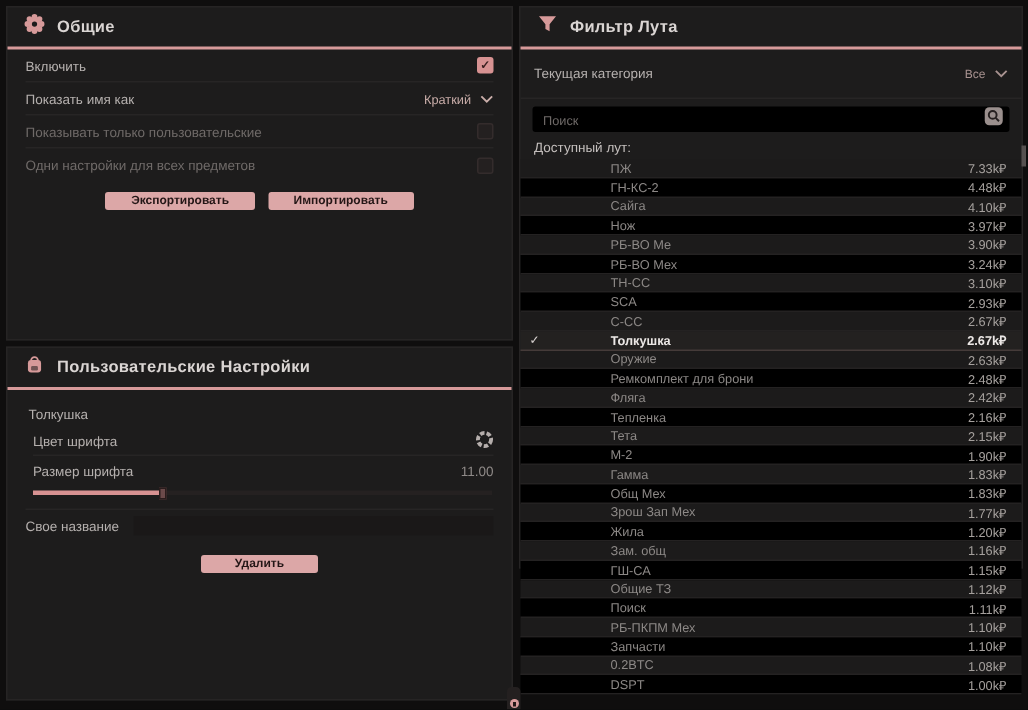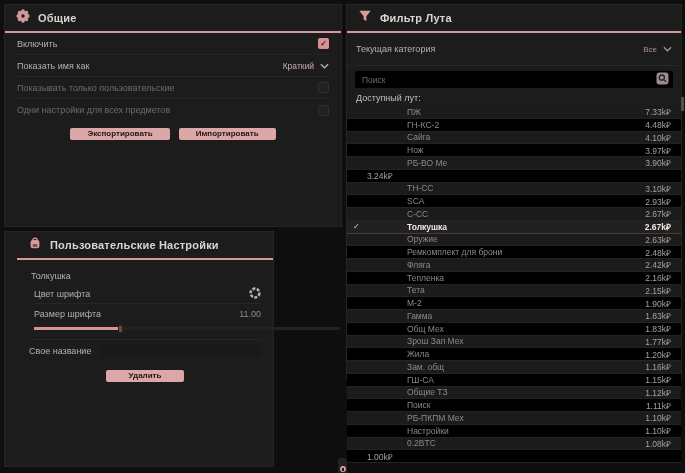--- a/index.html
+++ b/index.html
@@ -25,21 +25,21 @@
              font-size:8px; font-weight:bold; color:#3A2020; }
   .checkbox.off{ background:#242020; border:1px solid #342C2C; color:transparent; }
   .dropdown{ display:flex; align-items:center; gap:6px; color:#C9ADA9; font-size:8.5px; }
   .chev{ width:9px; height:6px; }
   .btn-row{ display:flex; justify-content:center; gap:9px; margin-top:7px; }
   .pill-btn{ background:#DCA7A7; color:#241616; border:none; border-radius:2px;
              font-family:"Liberation Sans",sans-serif; font-size:8px; font-weight:bold;
              padding:3px 17px; height:12px; line-height:6px; }
 
   
-  #panel-user{ left:4px; top:231px; width:270px; height:236px;padding-left:12px; }
+  #panel-user{ left:4px; top:231px; width:338px; height:236px; }
   .group-label{ margin:11px 2px 4px; font-size:9px; color:#B5B0AE; }
   .sub{ padding-left:5px; }
   .srow{ height:19px; display:flex; align-items:center; justify-content:space-between;
          border-bottom:1px solid #272525; font-size:9px; color:#B5B0AE; }
   .srow.noborder{ border-bottom:none; }
   .value-dim{ color:#8F8A88; font-size:9px; }
   .slider{ position:relative; width:306px; height:9px; margin:1px 0 6px; }
   .slider .track{ position:absolute; left:0; top:3px; width:100%; height:3px; background:#252121; }
   .slider .fill{ position:absolute; left:0; top:3px; width:85px; height:3px; background:#D79292; }
   .slider .handle{ position:absolute; left:84px; top:1px; width:5px; height:8px; background:#6B4A4A; border:1px solid #2A1C1C; }
@@ -232,20 +232,21 @@
     <span class="lname">Нож</span>
     <span class="lval">3.97k₽</span>
   </div>
         <div class="loot-row even">
     <span class="check"></span>
     <span class="lname">РБ-ВО Ме</span>
     <span class="lval">3.90k₽</span>
   </div>
         <div class="loot-row odd">
     <span class="check"></span>
+    <span class="lname">РБ-ВО Мех</span>
     <span class="lval">3.24k₽</span>
   </div>
         <div class="loot-row even">
     <span class="check"></span>
     <span class="lname">ТН-СС</span>
     <span class="lval">3.10k₽</span>
   </div>
         <div class="loot-row odd">
     <span class="check"></span>
     <span class="lname">SCA</span>
@@ -331,30 +332,31 @@
     <span class="lname">Поиск</span>
     <span class="lval">1.11k₽</span>
   </div>
         <div class="loot-row even">
     <span class="check"></span>
     <span class="lname">РБ-ПКПМ Мех</span>
     <span class="lval">1.10k₽</span>
   </div>
         <div class="loot-row odd">
     <span class="check"></span>
-    <span class="lname">Настройки</span>
+    <span class="lname">Запчасти</span>
     <span class="lval">1.10k₽</span>
   </div>
         <div class="loot-row even">
     <span class="check"></span>
     <span class="lname">0.2BTC</span>
     <span class="lval">1.08k₽</span>
   </div>
         <div class="loot-row odd">
     <span class="check"></span>
+    <span class="lname">DSPT</span>
     <span class="lval">1.00k₽</span>
   </div>
       </div>
   </div>
 
   <div class="win-scroll-thumb"></div>
 
   <div class="bottom-icon">
     <div class="block"></div>
     <div class="head"></div>

